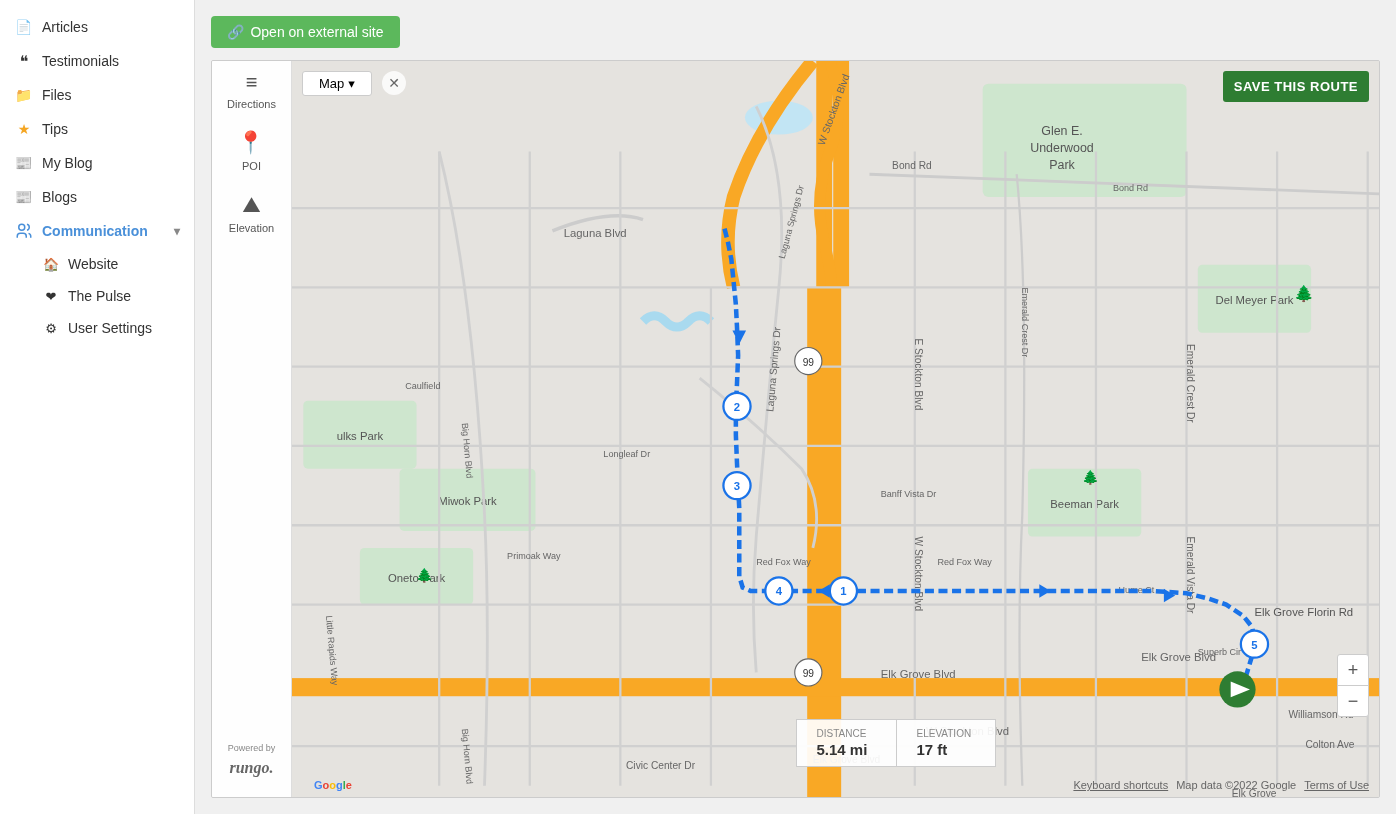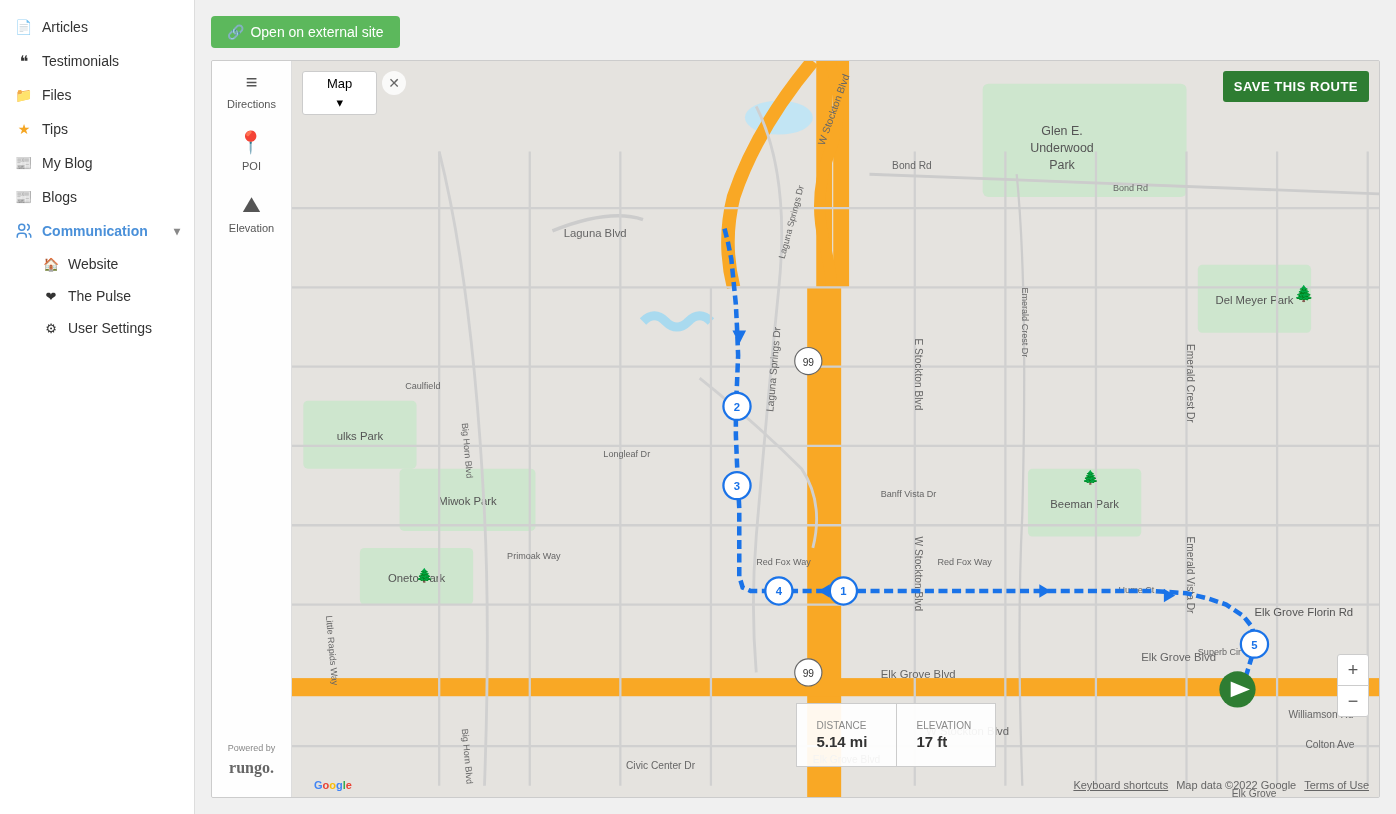--- a/index.html
+++ b/index.html
@@ -154,20 +154,21 @@
       flex-direction: column;
       align-items: center;
       font-size: 9px;
       color: #888;
       gap: 6px;
       padding-bottom: 10px;
     }
     .rungo-logo {
       font-size: 16px;
       font-weight: bold;
+      font-style: italic;
       color: #666;
       font-family: Georgia, serif;
     }
 
     
     .map-view {
       position: absolute;
       left: 80px;
       top: 0;
       right: 0;
@@ -175,28 +176,27 @@
     }
 
     
     .map-type-selector {
       position: absolute;
       top: 10px;
       left: 10px;
       background: #fff;
       border: 1px solid #ccc;
       border-radius: 3px;
-      padding: 4px 24px;
+      padding: 4px 16px;
       font-size: 13px;
       display: flex;
       align-items: center;
       gap: 4px;
       cursor: pointer;
       z-index: 5;
-      flex-direction: column;
     }
 
     
     .map-close-btn {
       position: absolute;
       top: 10px;
       left: 90px;
       background: rgba(255,255,255,0.8);
       border: none;
       border-radius: 50%;
@@ -260,21 +260,21 @@
       bottom: 30px;
       left: 50%;
       transform: translateX(-20%);
       display: flex;
       gap: 0;
       z-index: 5;
     }
     .info-box {
       background: rgba(255,255,255,0.92);
       border: 1px solid #ccc;
-      padding: 16px 20px;
+      padding: 8px 20px;
       min-width: 100px;
     }
     .info-box:first-child { border-right: none; }
     .info-label {
       font-size: 10px;
       color: #888;
       text-transform: uppercase;
       margin-bottom: 2px;
     }
     .info-value {

